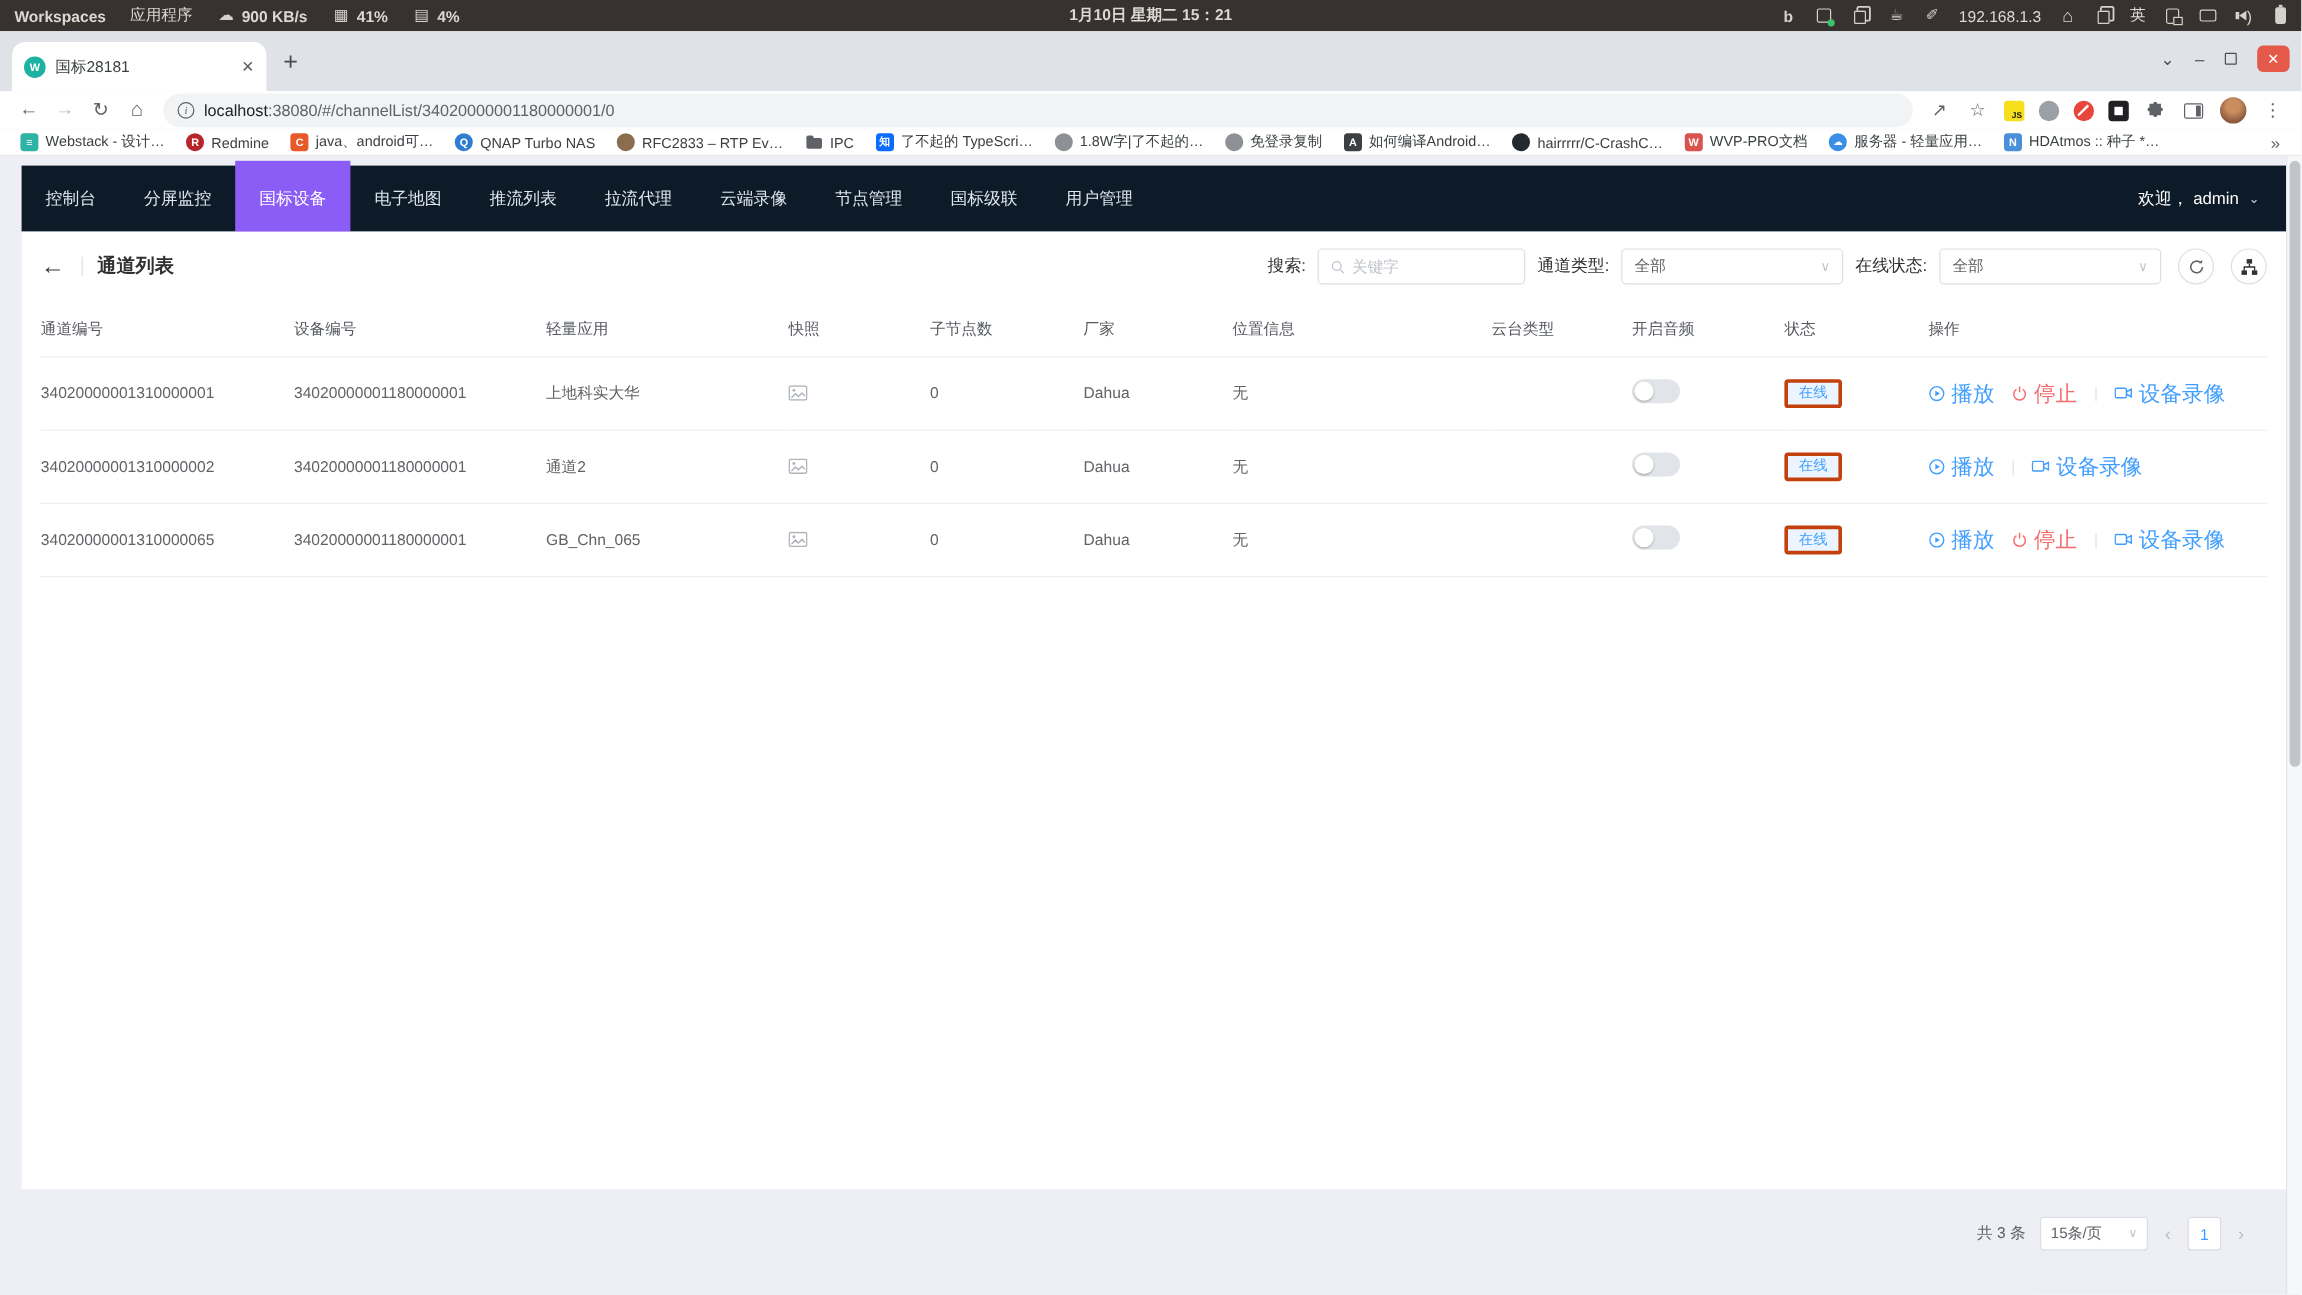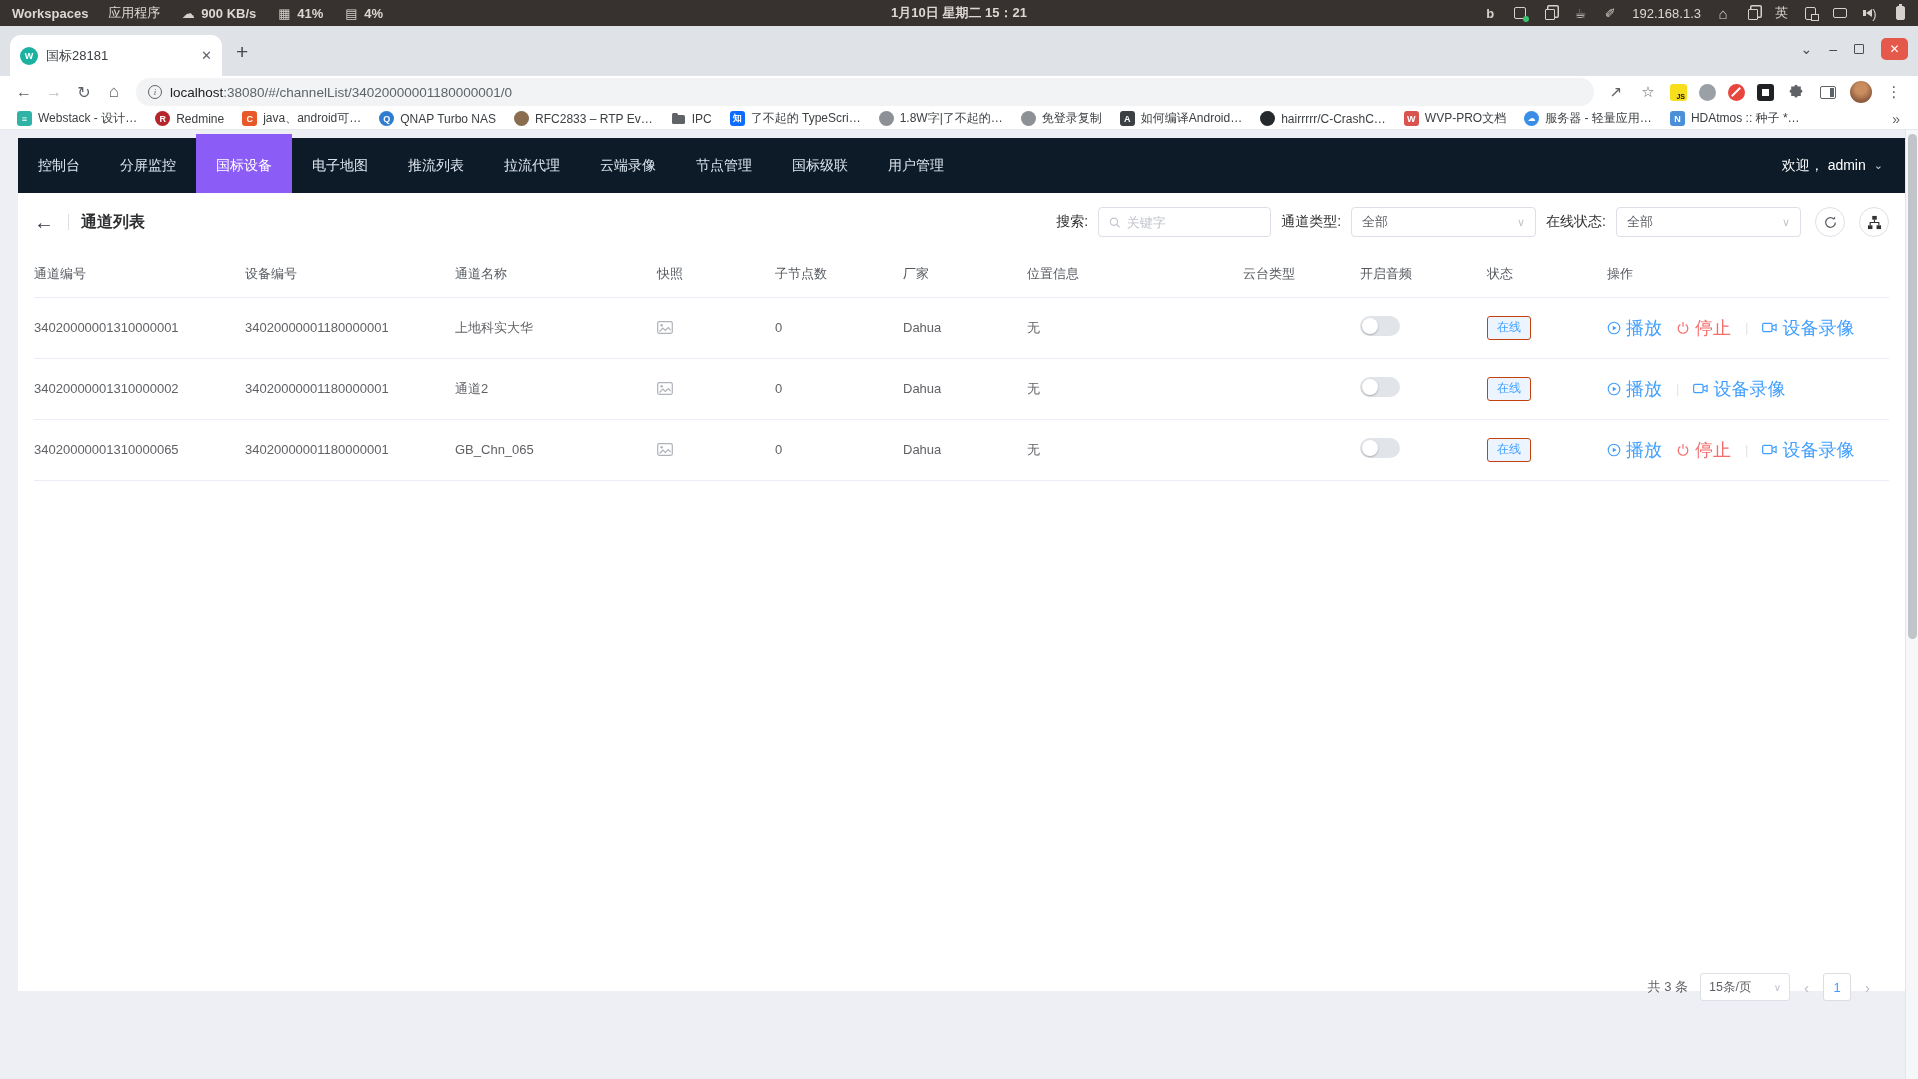--- a/index.html
+++ b/index.html
@@ -107,32 +107,32 @@
     justify-content:center; margin-left:4px; background:#fff; }
 
   .tablewrap { padding:0 16px; }
   table { width:100%; border-collapse:collapse; table-layout:fixed; font-size:13px; color:#606266; }
   th { height:46px; text-align:left; font-weight:400; color:#55595f; border-bottom:1px solid #ebeef5; }
   td { height:61px; border-bottom:1px solid #ebeef5; }
   .c1{width:211px}.c2{width:210px}.c3{width:202px}.c4{width:118px}.c5{width:128px}.c6{width:124px}
   .c7{width:216px}.c8{width:117px}.c9{width:127px}.c10{width:120px}
 
   .badge { display:inline-flex; align-items:center; height:24px; padding:0 9px; font-size:12px; color:#409eff;
-    background:#ecf5ff; border:1px solid #c2410c; border-radius:3px; }
+    background:#ecf5ff; border:3px solid #c2410c; border-radius:3px; }
   .switch { width:40px; height:20px; border-radius:10px; background:#e1e4e9; position:relative; display:inline-block; }
   .switch::after { content:""; position:absolute; left:2px; top:2px; width:16px; height:16px; border-radius:50%;
     background:#fff; box-shadow:0 1px 2px rgba(0,0,0,.25); }
   .acts { display:flex; align-items:center; gap:14px; }
   .act { display:inline-flex; align-items:center; gap:5px; font-size:18px; color:#409eff; }
   .act.red { color:#f56c6c; }
   .asep { color:#e0e4ea; }
   svg.ic { display:block; }
 
   
-  .pager { position:absolute; top:843px; right:46px; display:flex; align-items:center; gap:12px;
+  .pager { position:absolute; top:884px; right:46px; display:flex; align-items:center; gap:12px;
     font-size:13px; color:#606266; }
   .psel { width:90px; height:28px; border:1px solid #dcdfe6; border-radius:3px; background:#fff;
     display:flex; align-items:center; padding:0 8px; font-size:12.5px; color:#606266; }
   .psel .chev { margin-left:auto; color:#c0c4cc; font-size:10px; }
   .pchev { color:#b8bbc2; font-size:15px; padding:0 2px; }
   .pcur { min-width:28px; height:28px; border:1px solid #dcdde3; border-radius:3px; background:#fff; color:#409eff;
     display:flex; align-items:center; justify-content:center; font-size:13px; }
 
   
   .scrollbar { position:absolute; right:0; top:0; width:13px; height:949px; background:#f6f7f8; border-left:1px solid #e4e5e7; }
@@ -367,21 +367,21 @@
               <col class="c7">
               <col class="c8">
               <col class="c9">
               <col class="c10">
               <col>
             </colgroup>
           <thead>
             <tr>
               <th>通道编号</th>
               <th>设备编号</th>
-              <th>通道名称</th>
+              <th>轻量应用</th>
               <th>快照</th>
               <th>子节点数</th>
               <th>厂家</th>
               <th>位置信息</th>
               <th>云台类型</th>
               <th>开启音频</th>
               <th>状态</th>
               <th>操作</th>
             </tr>
           </thead>

